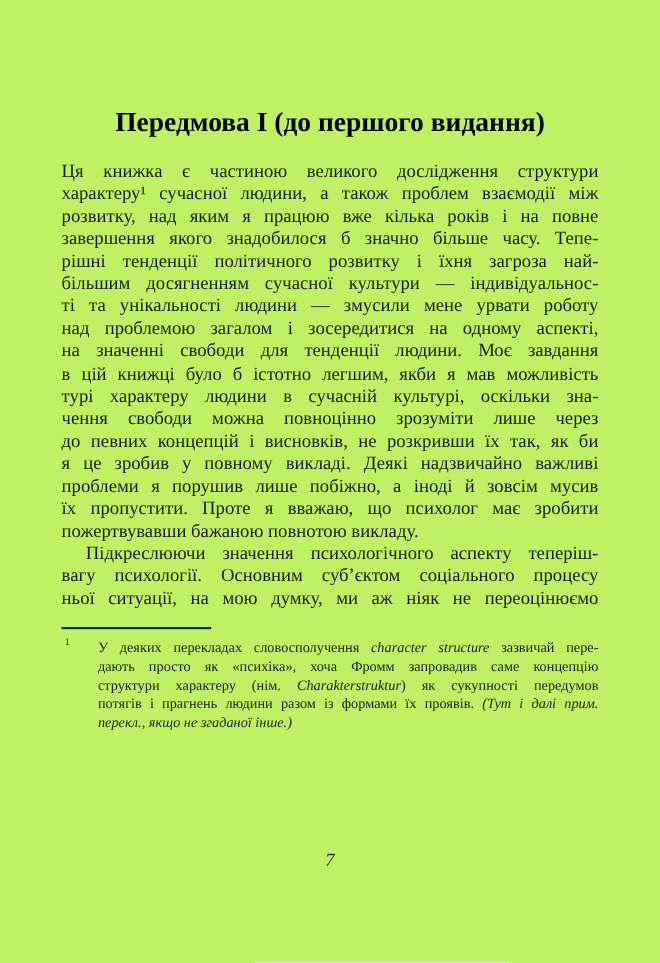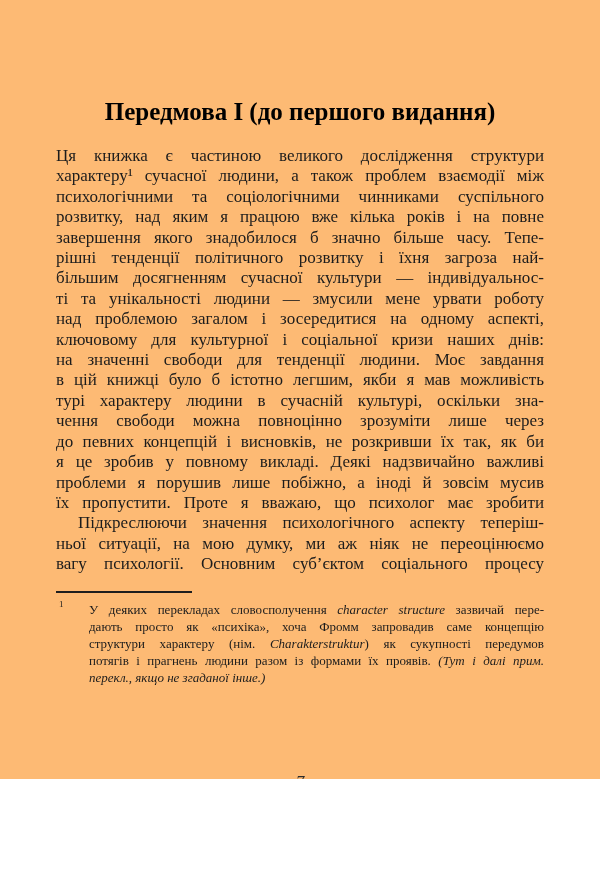--- a/index.html
+++ b/index.html
@@ -1,19 +1,19 @@
 <!DOCTYPE html>
 <html><head>
 <meta charset="utf-8">
 <style>
   html,body{margin:0;padding:0;background:#ffffff;}
   .page{
     position:relative;
-    width:600px;height:779px;
-    background:#fdba74;
+    width:600px;height:875px;
+    background:#bef264;
     font-family:"Liberation Serif","DejaVu Serif",serif;
     color:#1c1c1c;
     overflow:hidden;
   }
   .content{
     position:absolute;
     left:56px;top:0;width:488px;
   }
   .title{
     margin-top:97px;
@@ -69,39 +69,38 @@
 <body>
 
 <div class="page">
   <div class="content">
 
     <h1 class="title">Передмова I (до першого видання)</h1>
 
     <div class="body-text">
         <div class="line">Ця книжка є частиною великого дослідження структури</div>
         <div class="line">характеру¹ сучасної людини, а також проблем взаємодії між</div>
-        <div class="line">психологічними та соціологічними чинниками суспільного</div>
         <div class="line">розвитку, над яким я працюю вже кілька років і на повне</div>
         <div class="line">завершення якого знадобилося б значно більше часу. Тепе-</div>
         <div class="line">рішні тенденції політичного розвитку і їхня загроза най-</div>
         <div class="line">більшим досягненням сучасної культури — індивідуальнос-</div>
         <div class="line">ті та унікальності людини — змусили мене урвати роботу</div>
         <div class="line">над проблемою загалом і зосередитися на одному аспекті,</div>
-        <div class="line">ключовому для культурної і соціальної кризи наших днів:</div>
         <div class="line">на значенні свободи для тенденції людини. Моє завдання</div>
         <div class="line">в цій книжці було б істотно легшим, якби я мав можливість</div>
         <div class="line">турі характеру людини в сучасній культурі, оскільки зна-</div>
         <div class="line">чення свободи можна повноцінно зрозуміти лише через</div>
         <div class="line">до певних концепцій і висновків, не розкривши їх так, як би</div>
         <div class="line">я це зробив у повному викладі. Деякі надзвичайно важливі</div>
         <div class="line">проблеми я порушив лише побіжно, а іноді й зовсім мусив</div>
         <div class="line">їх пропустити. Проте я вважаю, що психолог має зробити</div>
+        <div class="line para-end">пожертвувавши бажаною повнотою викладу.</div>
         <div class="line indent">Підкреслюючи значення психологічного аспекту теперіш-</div>
+        <div class="line">вагу психології. Основним суб’єктом соціального процесу</div>
         <div class="line">ньої ситуації, на мою думку, ми аж ніяк не переоцінюємо</div>
-        <div class="line">вагу психології. Основним суб’єктом соціального процесу</div>
       </div>
 
     <div class="footnote-rule"></div>
 
     <div class="footnote">
       <span class="footnote-marker">1</span>
       <div>
           <div class="line"><span>У деяких перекладах словосполучення </span><i>character structure</i><span> зазвичай пере-</span></div>
           <div class="line"><span>дають просто як «психіка», хоча Фромм запровадив саме концепцію</span></div>
           <div class="line"><span>структури характеру (нім. </span><i>Charakterstruktur</i><span>) як сукупності передумов</span></div>

